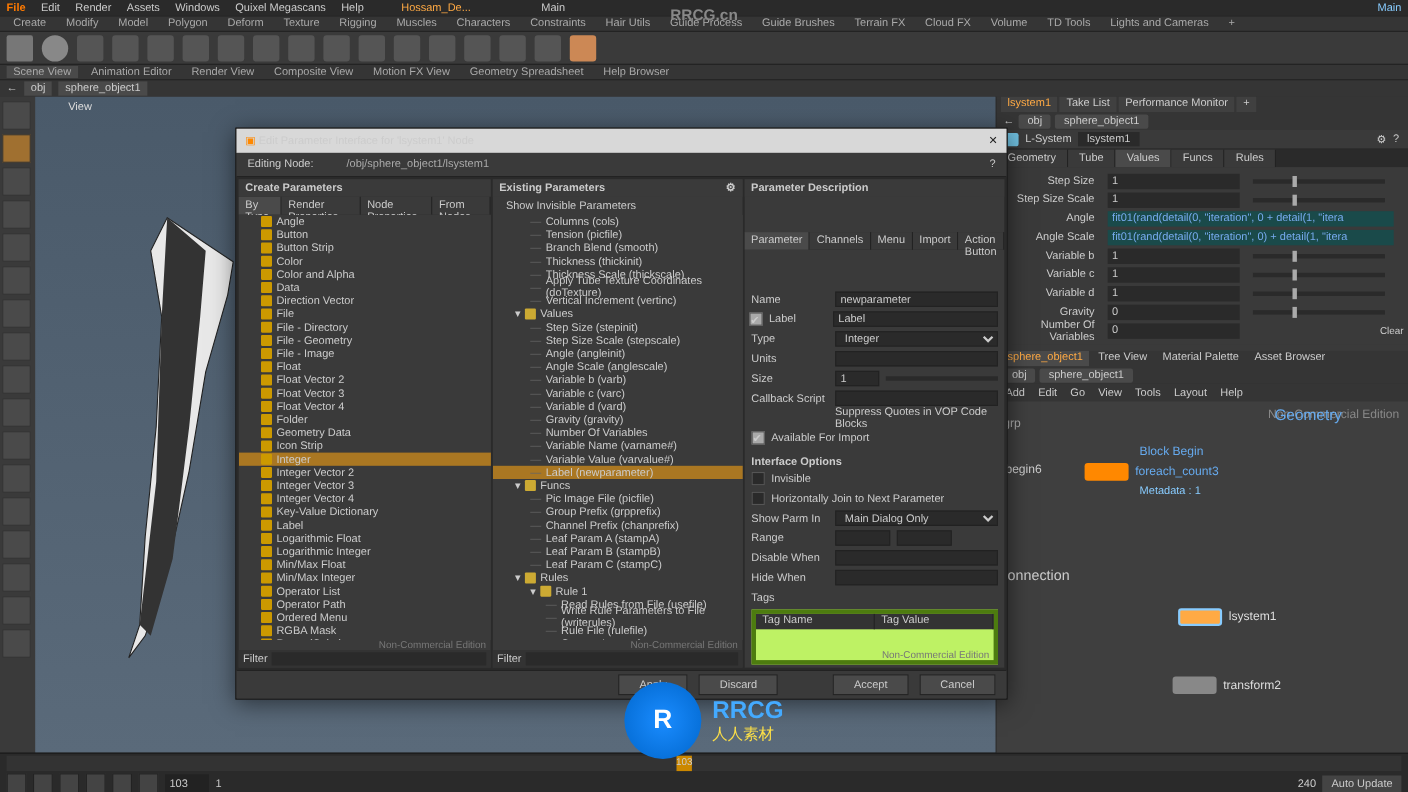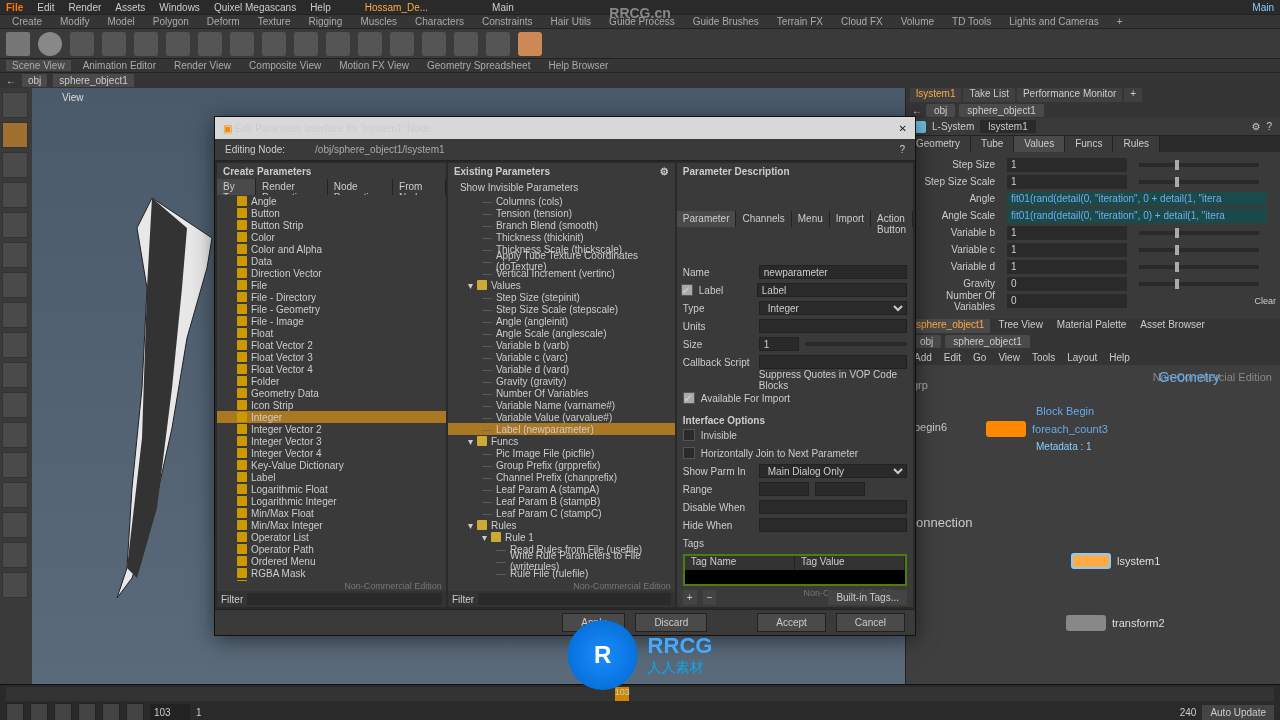--- a/index.html
+++ b/index.html
@@ -77,21 +77,21 @@
 .tree-item.indent1 { padding-left:20px; }
 .tree-item.indent2 { padding-left:34px; }
 .tree-item.indent3 { padding-left:48px; }
 .tree-item .dash { color:#666; }
 .filter-row { height:16px; background:#333; display:flex; align-items:center; padding:0 4px; font-size:9px; }
 .desc-body { flex:1; padding:4px 6px; overflow-y:auto; }
 .desc-row { display:flex; align-items:center; height:18px; gap:6px; }
 .desc-row .dlbl { width:70px; font-size:10px; color:#ccc; }
 .desc-row input,.desc-row select { flex:1; background:#2a2a2a; border:1px solid #222; height:14px; color:#ccc; padding:0 4px; font-size:10px; }
 .desc-row .chk { width:12px; height:12px; background:#2a2a2a; border:1px solid #555; }
-.tags-box { height:32px; background:#000000; border:2px solid #4d7c0f; margin:2px 0; }
+.tags-box { height:50px; background:#bef264; border:4px solid #4d7c0f; margin:2px 0; }
 .tags-hdr { display:flex; height:14px; background:#333; font-size:9px; }
 .tags-hdr span { flex:1; padding:0 6px; border-right:1px solid #222; }
 .dlg-footer { height:26px; background:#3a3a3a; display:flex; align-items:center; justify-content:flex-end; gap:10px; padding:0 10px; border-top:1px solid #222; }
 .dlg-btn { padding:3px 18px; background:#4a4a4a; border:1px solid #222; font-size:10px; cursor:pointer; }
 .nce { font-size:9px; color:#777; text-align:right; padding-right:4px; }
 .chk-inv { display:flex; align-items:flex-end; gap:6px; padding:2px 6px; height:16px; font-size:9px; }
 </style>
 </head>
 <body>
 
@@ -499,21 +499,21 @@
           <div class="chk"></div>
           <span>Show Invisible Parameters</span>
         </div>
       <div class="tree" id="existing-tree">
           <div class="tree-item indent2">
             <span class="dash">—</span> 
             <span>Columns (cols)</span>
           </div>
           <div class="tree-item indent2">
             <span class="dash">—</span> 
-            <span>Tension (tension)</span>
+            <span>Tension (picfile)</span>
           </div>
           <div class="tree-item indent2">
             <span class="dash">—</span> 
             <span>Branch Blend (smooth)</span>
           </div>
           <div class="tree-item indent2">
             <span class="dash">—</span> 
             <span>Thickness (thickinit)</span>
           </div>
           <div class="tree-item indent2">
@@ -742,15 +742,15 @@
     <div style="width:30px"></div>
     <div class="dlg-btn">Accept</div>
     <div class="dlg-btn">Cancel</div>
   </div>
 </div>
 
 <div class="watermark-big">
   <div class="circle">R</div>
   <div>
     <div class="txt">RRCG</div>
-    <div style="color:#0ea5e9;font-size:14px">人人素材</div>
+    <div style="color:#fde047;font-size:14px">人人素材</div>
   </div>
 </div>
 
 </body></html>

